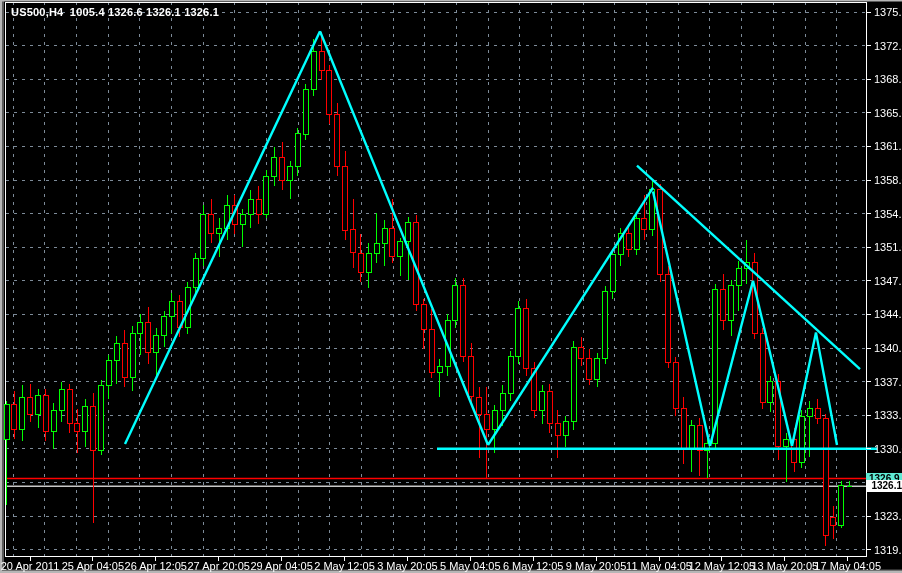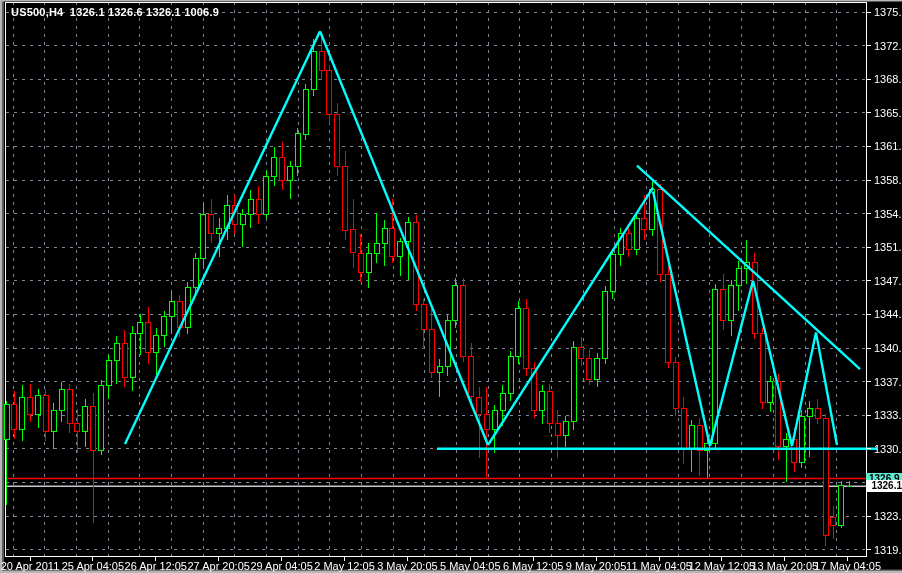--- a/index.html
+++ b/index.html
@@ -352,16 +352,16 @@
       <text x="596.1" y="570" fill="#ffffff" text-anchor="middle">9 May 20:05</text>
       <line x1="659.0" y1="556" x2="659.0" y2="561" stroke="#ffffff" stroke-width="1" shape-rendering="crispEdges"></line>
       <text x="659.0" y="570" fill="#ffffff" text-anchor="middle">11 May 04:05</text>
       <line x1="721.9" y1="556" x2="721.9" y2="561" stroke="#ffffff" stroke-width="1" shape-rendering="crispEdges"></line>
       <text x="721.9" y="570" fill="#ffffff" text-anchor="middle">12 May 12:05</text>
       <line x1="784.8" y1="556" x2="784.8" y2="561" stroke="#ffffff" stroke-width="1" shape-rendering="crispEdges"></line>
       <text x="784.8" y="570" fill="#ffffff" text-anchor="middle">13 May 20:05</text>
       <line x1="847.7" y1="556" x2="847.7" y2="561" stroke="#ffffff" stroke-width="1" shape-rendering="crispEdges"></line>
       <text x="847.7" y="570" fill="#ffffff" text-anchor="middle">17 May 04:05</text>
     </svg>
-  <div class="chart-title">US500,H4  1326.1 1326.6 1326.1 1006.9</div>
+  <div class="chart-title">US500,H4  1005.4 1326.6 1326.1 1326.1</div>
   <div class="price-tag" id="tag-ask" style="top: 473px; background: #5eead4; color: rgb(0, 0, 0);">1326.9</div>
   <div class="price-tag" id="tag-last" style="top: 480px; background: rgb(255, 255, 255); color: rgb(0, 0, 0); text-align: right;">1326.1</div>
 </div>
 
 </body></html>

